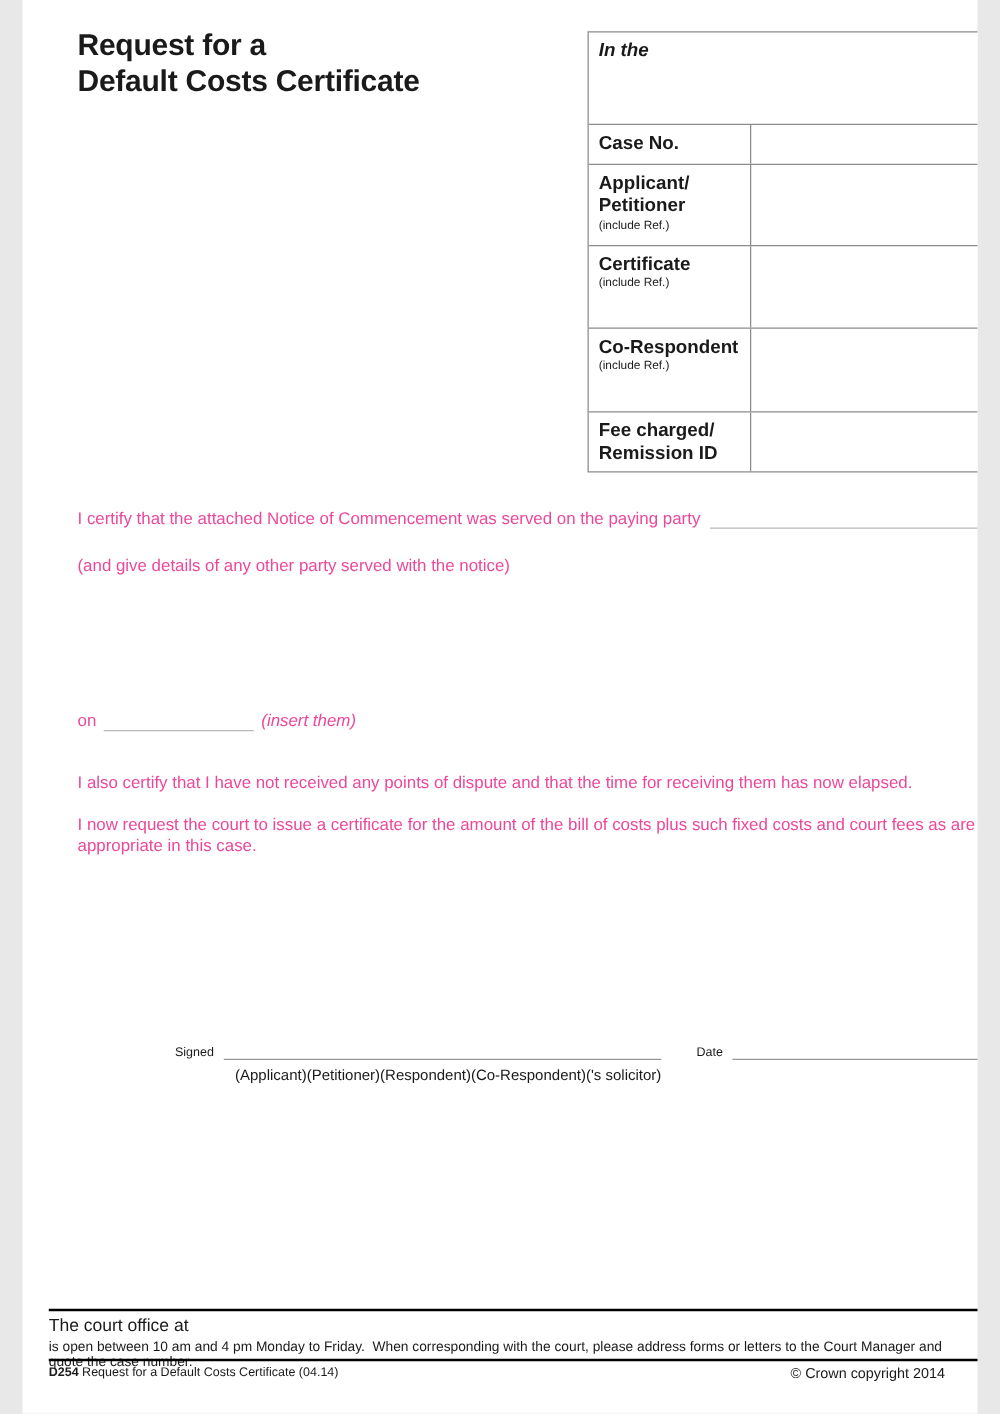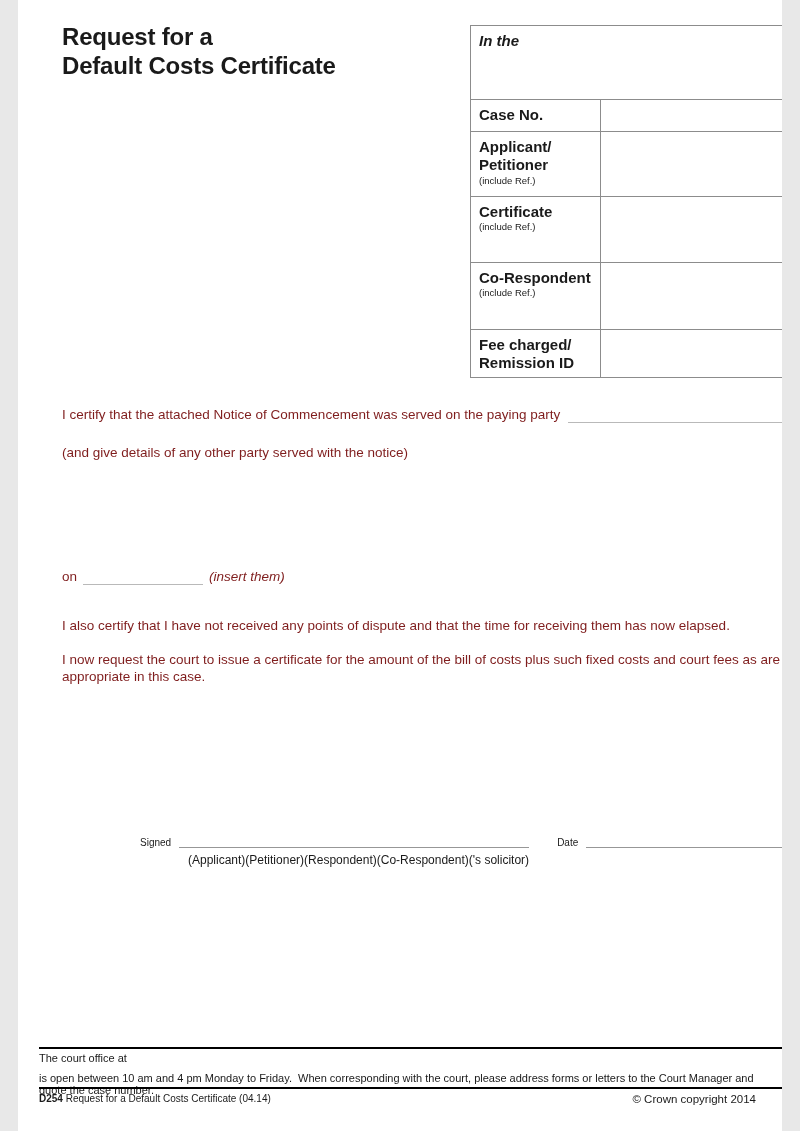--- a/index.html
+++ b/index.html
@@ -36,21 +36,21 @@
   .ct-label .sub { display:block; font-size:9.5px; font-weight:normal; line-height:1.3; }
   .ct-value { flex:1; }
   .ct-single { width:100%; border-right:none;font-style:italic; }
   .h-inthe  { min-height:73px; }
   .h-case   { min-height:31px; }
   .h-app    { min-height:64px; }
   .h-resp   { min-height:65px; }
   .h-coresp { min-height:66px; }
   .h-fee    { min-height:46px; }
   
-  .bodytext { font-size:13.5px; line-height:17px; color:#7f1d1d; }
+  .bodytext { font-size:13.5px; line-height:17px; color:#ec4899; }
   .certify-row {
     position:absolute; left:44px; top:406px; width:728px;
     display:flex; align-items:flex-end;
   }
   .fill-line-light { border-bottom:1.5px solid #b9b9b9; }
   .fill-line-dark  { border-bottom:1.5px solid #979797; }
   .certify-row .line { flex:1; margin-left:8px; height:15px; }
   .details-note { position:absolute; left:44px; top:444px; }
   .on-row {
     position:absolute; left:44px; top:568px; width:400px;
@@ -68,21 +68,21 @@
   }
   .signature-row .lbl { white-space:nowrap; }
   .sig-line  { width:350px; height:16px; margin-left:8px; }
   .sig-gap   { width:28px; }
   .date-line { flex:1; height:16px; margin-left:8px; }
   .signature-caption { position:absolute; left:170px; top:853px; font-size:12px; }
   
   .rule { position:absolute; left:21px; width:759px; height:2px; background:#000; }
   .rule-1 { top:1047px; }
   .rule-2 { top:1087px; }
-  .footer-court   { position:absolute; left:21px; top:1052px; font-size:11px; }
+  .footer-court   { position:absolute; left:21px; top:1052px; font-size:14px; }
   .footer-hours   { position:absolute; left:21px; top:1072px; font-size:11px; white-space:pre-wrap; }
   .footer-form    { position:absolute; left:21px; top:1093px; font-size:10px; }
   .footer-form .code { font-weight:bold; }
   .footer-copyright { position:absolute; right:26px; top:1093px; font-size:11.5px; }
 </style>
 </head>
 <body>
 
 <div class="page">
 

